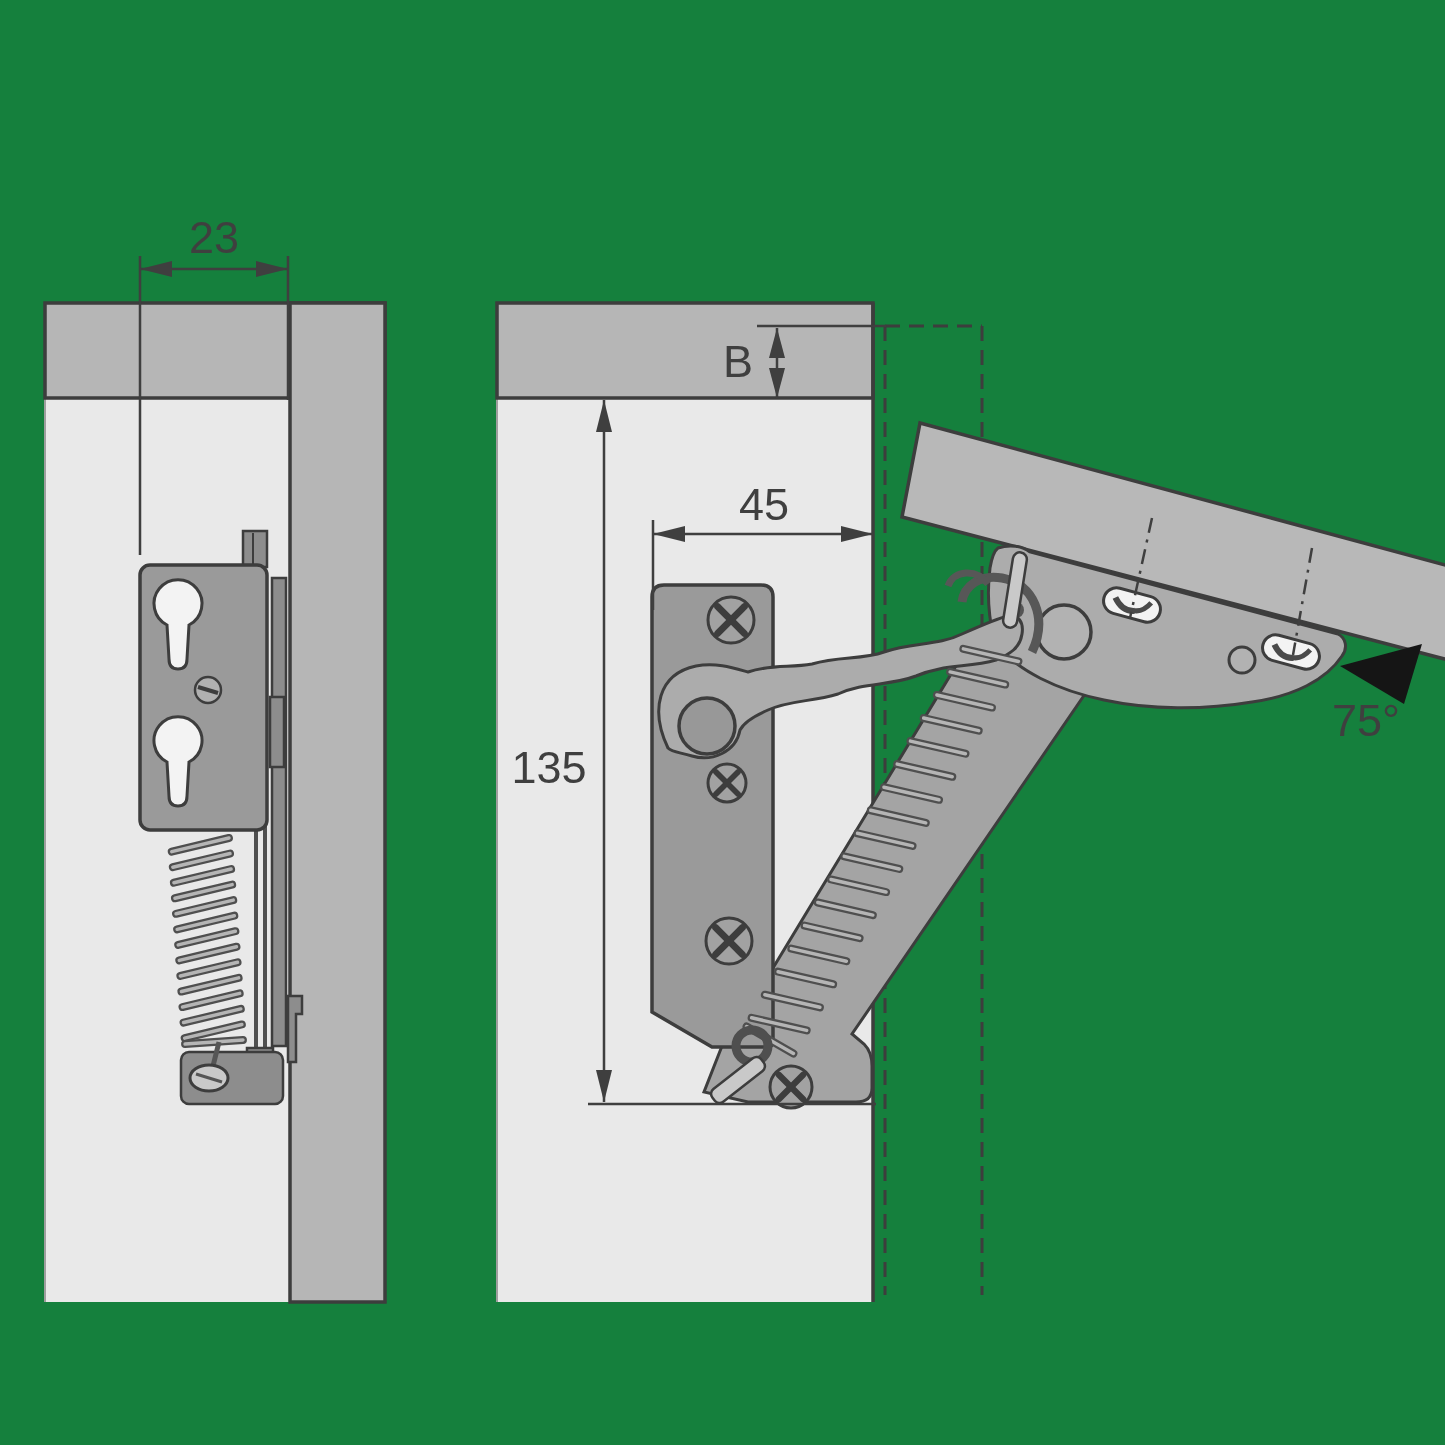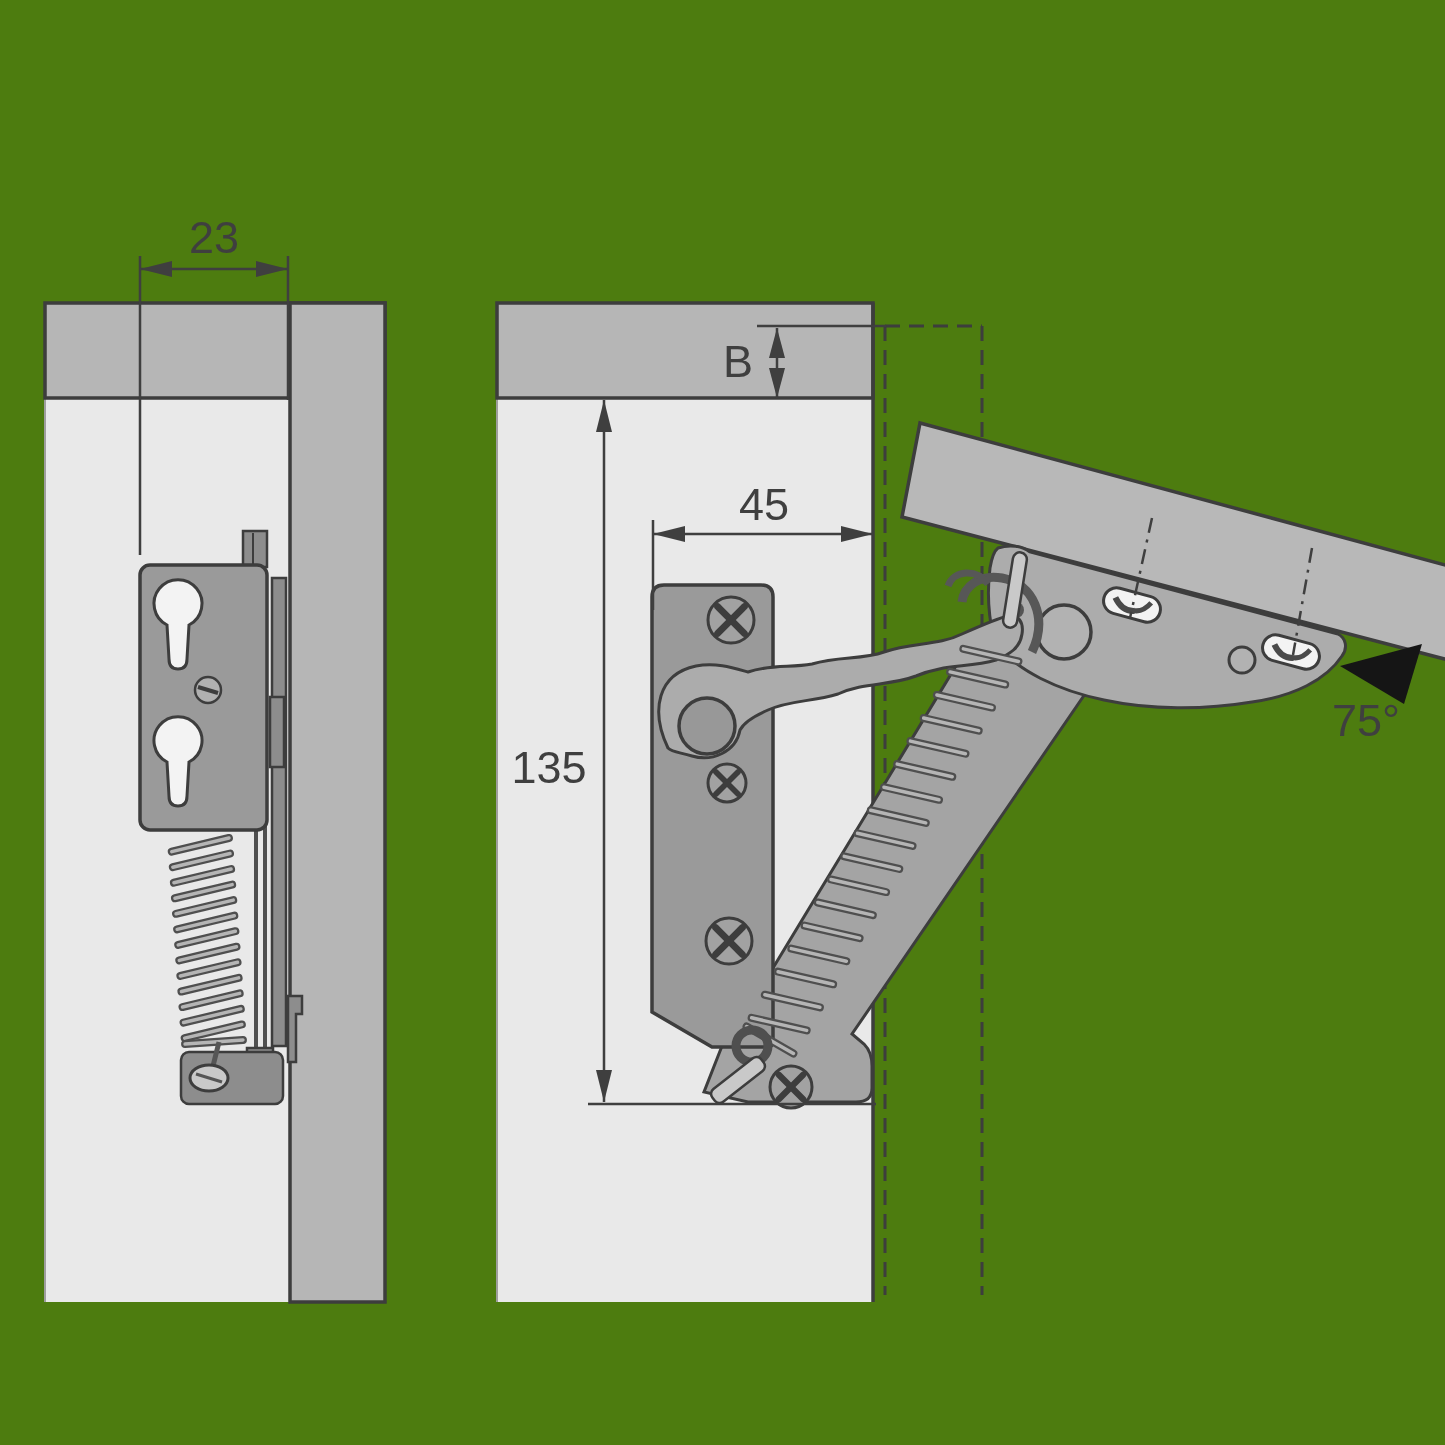--- a/index.html
+++ b/index.html
@@ -1,16 +1,16 @@
 <!DOCTYPE html>
 <html style="--c-section: #b6b6b6; --c-face: #e9e9e9; --c-plate: #9a9a9a; --c-arm: #acacac; --c-stay: #a4a4a4; --c-flap: #b8b8b8; --c-outline: #3d3d3d; --c-dim: #3f3f3f; --c-holewhite: #f3f3f3; --c-metallight: #c9c9c9; --c-metaldark: #8d8d8d; --c-coil: #4f4f4f; --c-coillight: #b5b5b5; --c-pointer: #151515; --c-edgesoft: #9e9e9e;"><head>
 <meta charset="utf-8">
 <style>
   html,body{margin:0;padding:0;background:#ffffff;}
-  .page{width:1445px;height:1445px;position:relative;background:#4d7c0f;overflow:hidden;}
+  .page{width:1445px;height:1445px;position:relative;background:#15803d;overflow:hidden;}
   svg{display:block;}
   .face{fill:var(--c-face);}
   .sec{fill:var(--c-section);stroke:var(--c-outline);stroke-width:3.5;}
   .ol{stroke:var(--c-outline);}
   .plate{fill:var(--c-plate);stroke:var(--c-outline);stroke-width:3.5;}
   .metal-dark{fill:var(--c-metaldark);stroke:var(--c-outline);stroke-width:2.5;}
   .metal-light{fill:var(--c-metallight);stroke:var(--c-outline);stroke-width:2.5;}
   .arm{fill:var(--c-arm);stroke:var(--c-outline);stroke-width:3;}
   .stay{fill:var(--c-stay);stroke:var(--c-outline);stroke-width:3;}
   .flap{fill:var(--c-flap);stroke:var(--c-outline);stroke-width:3.5;}

